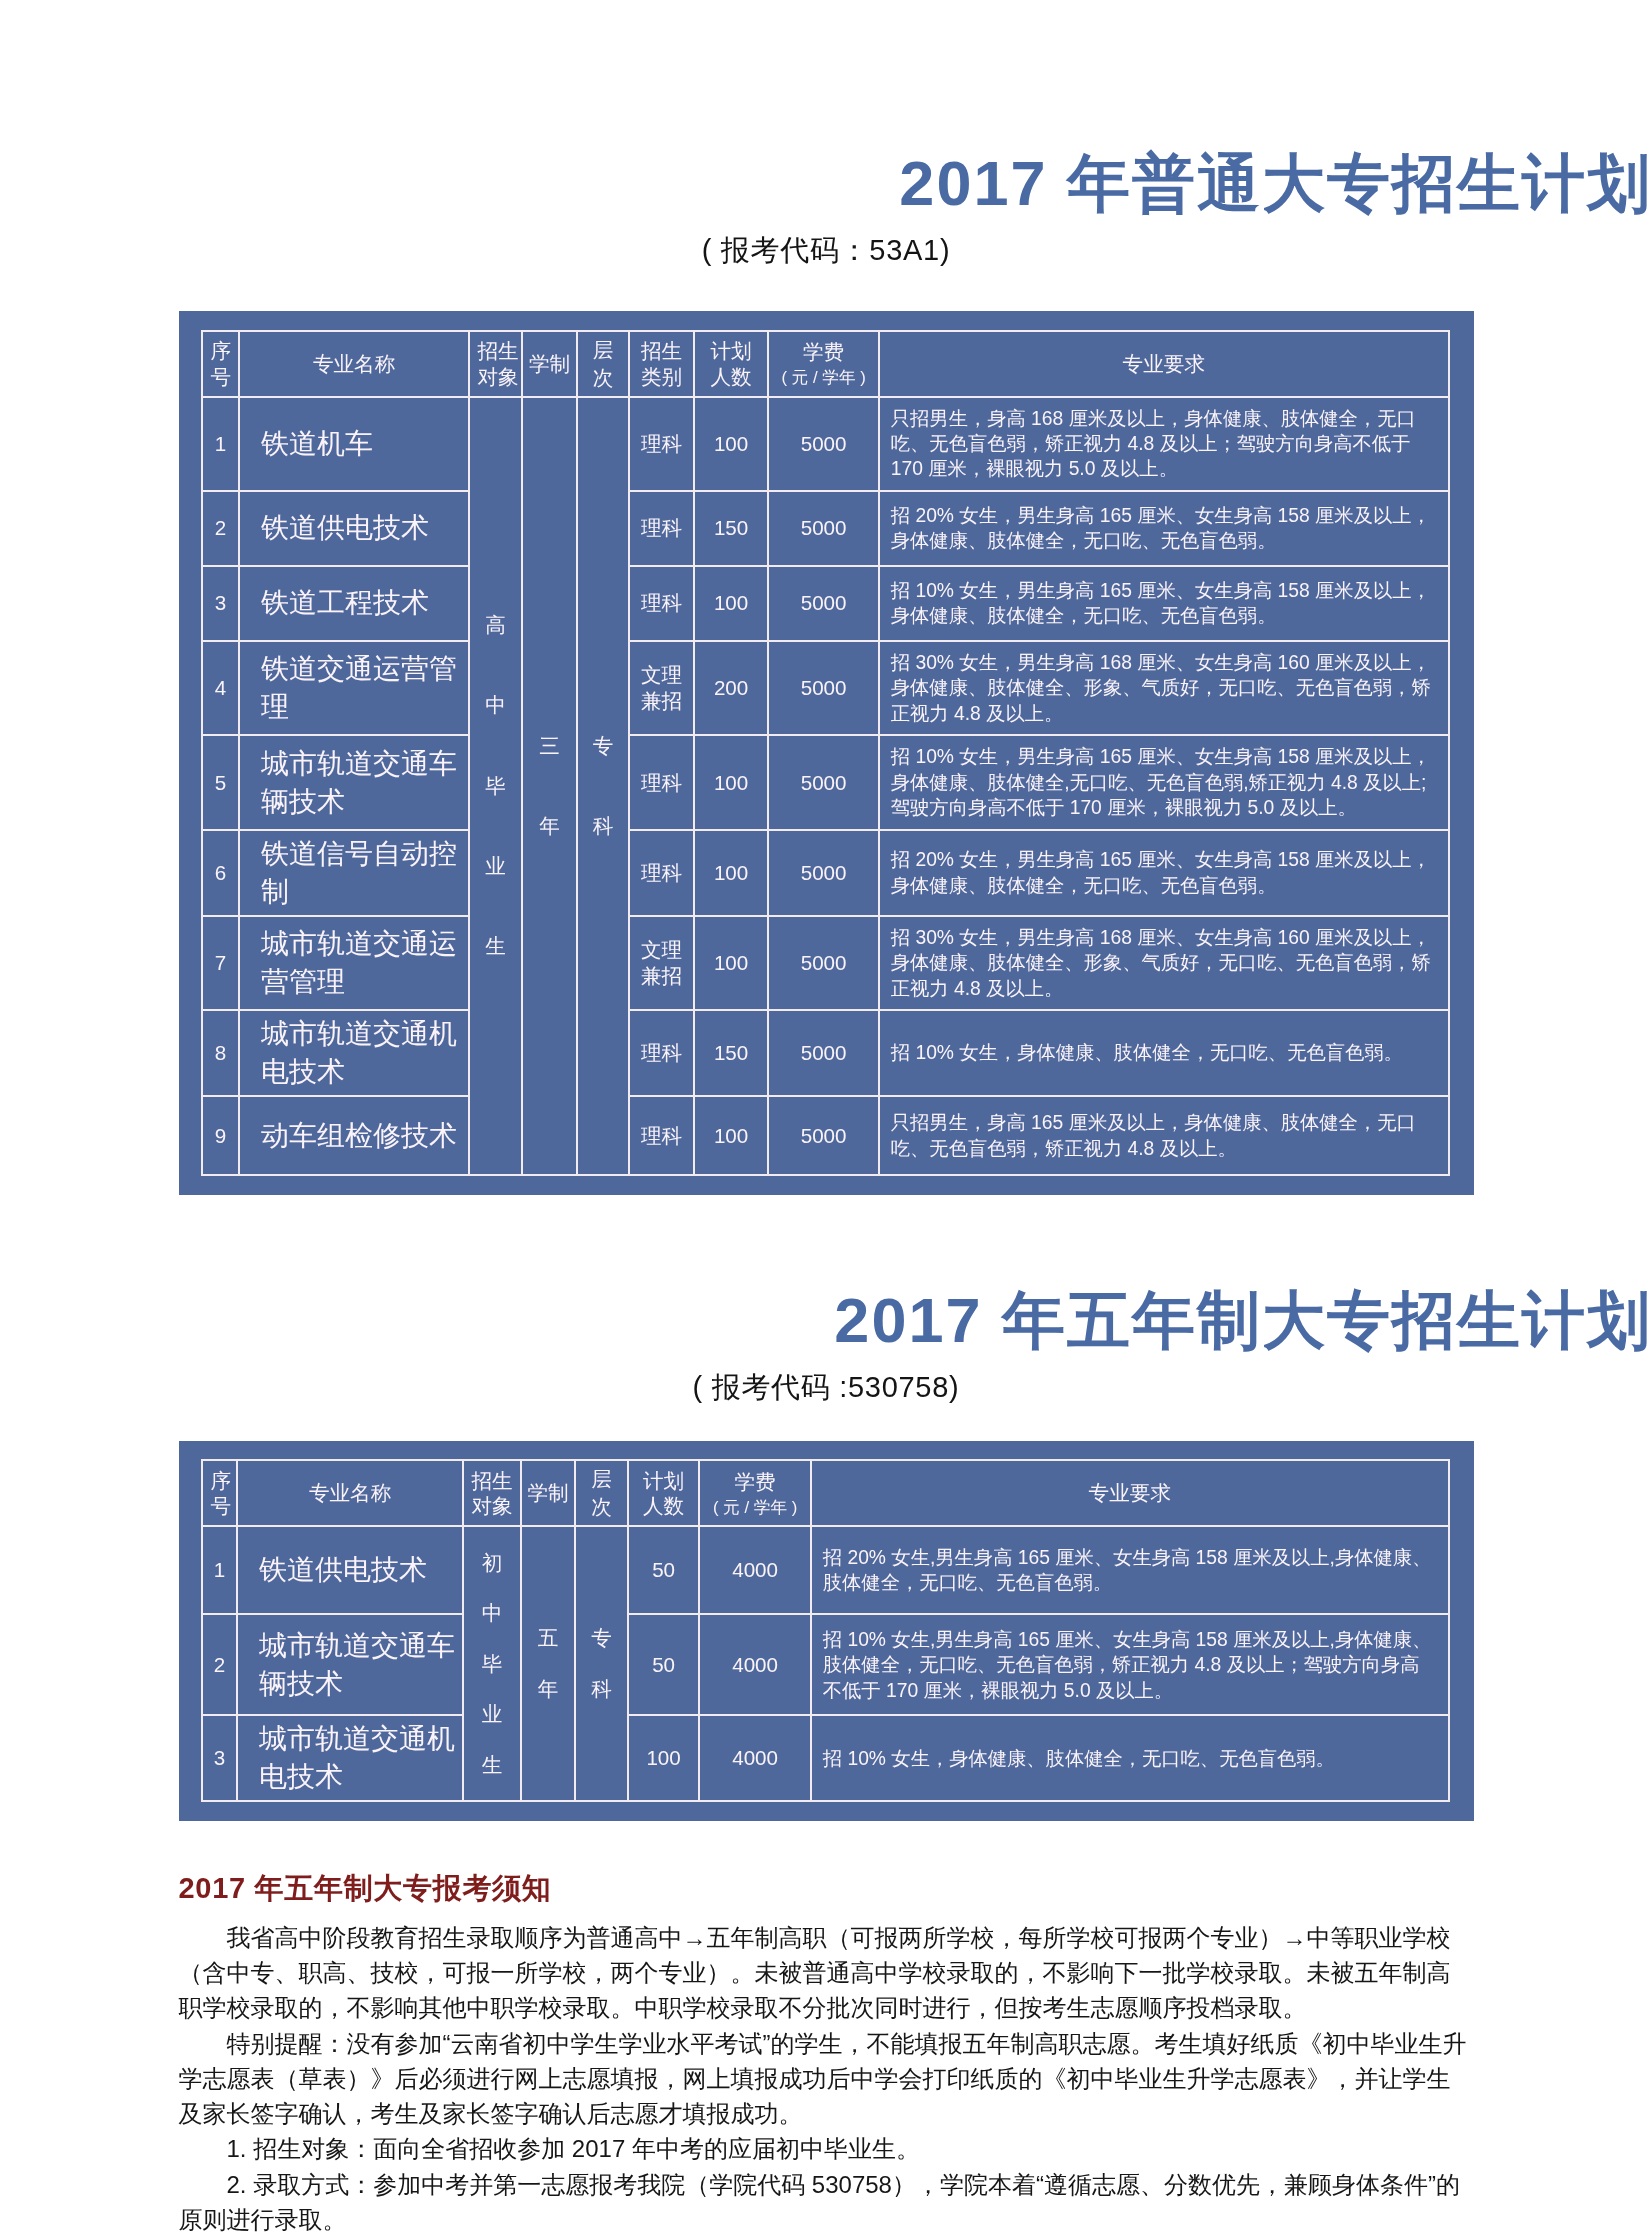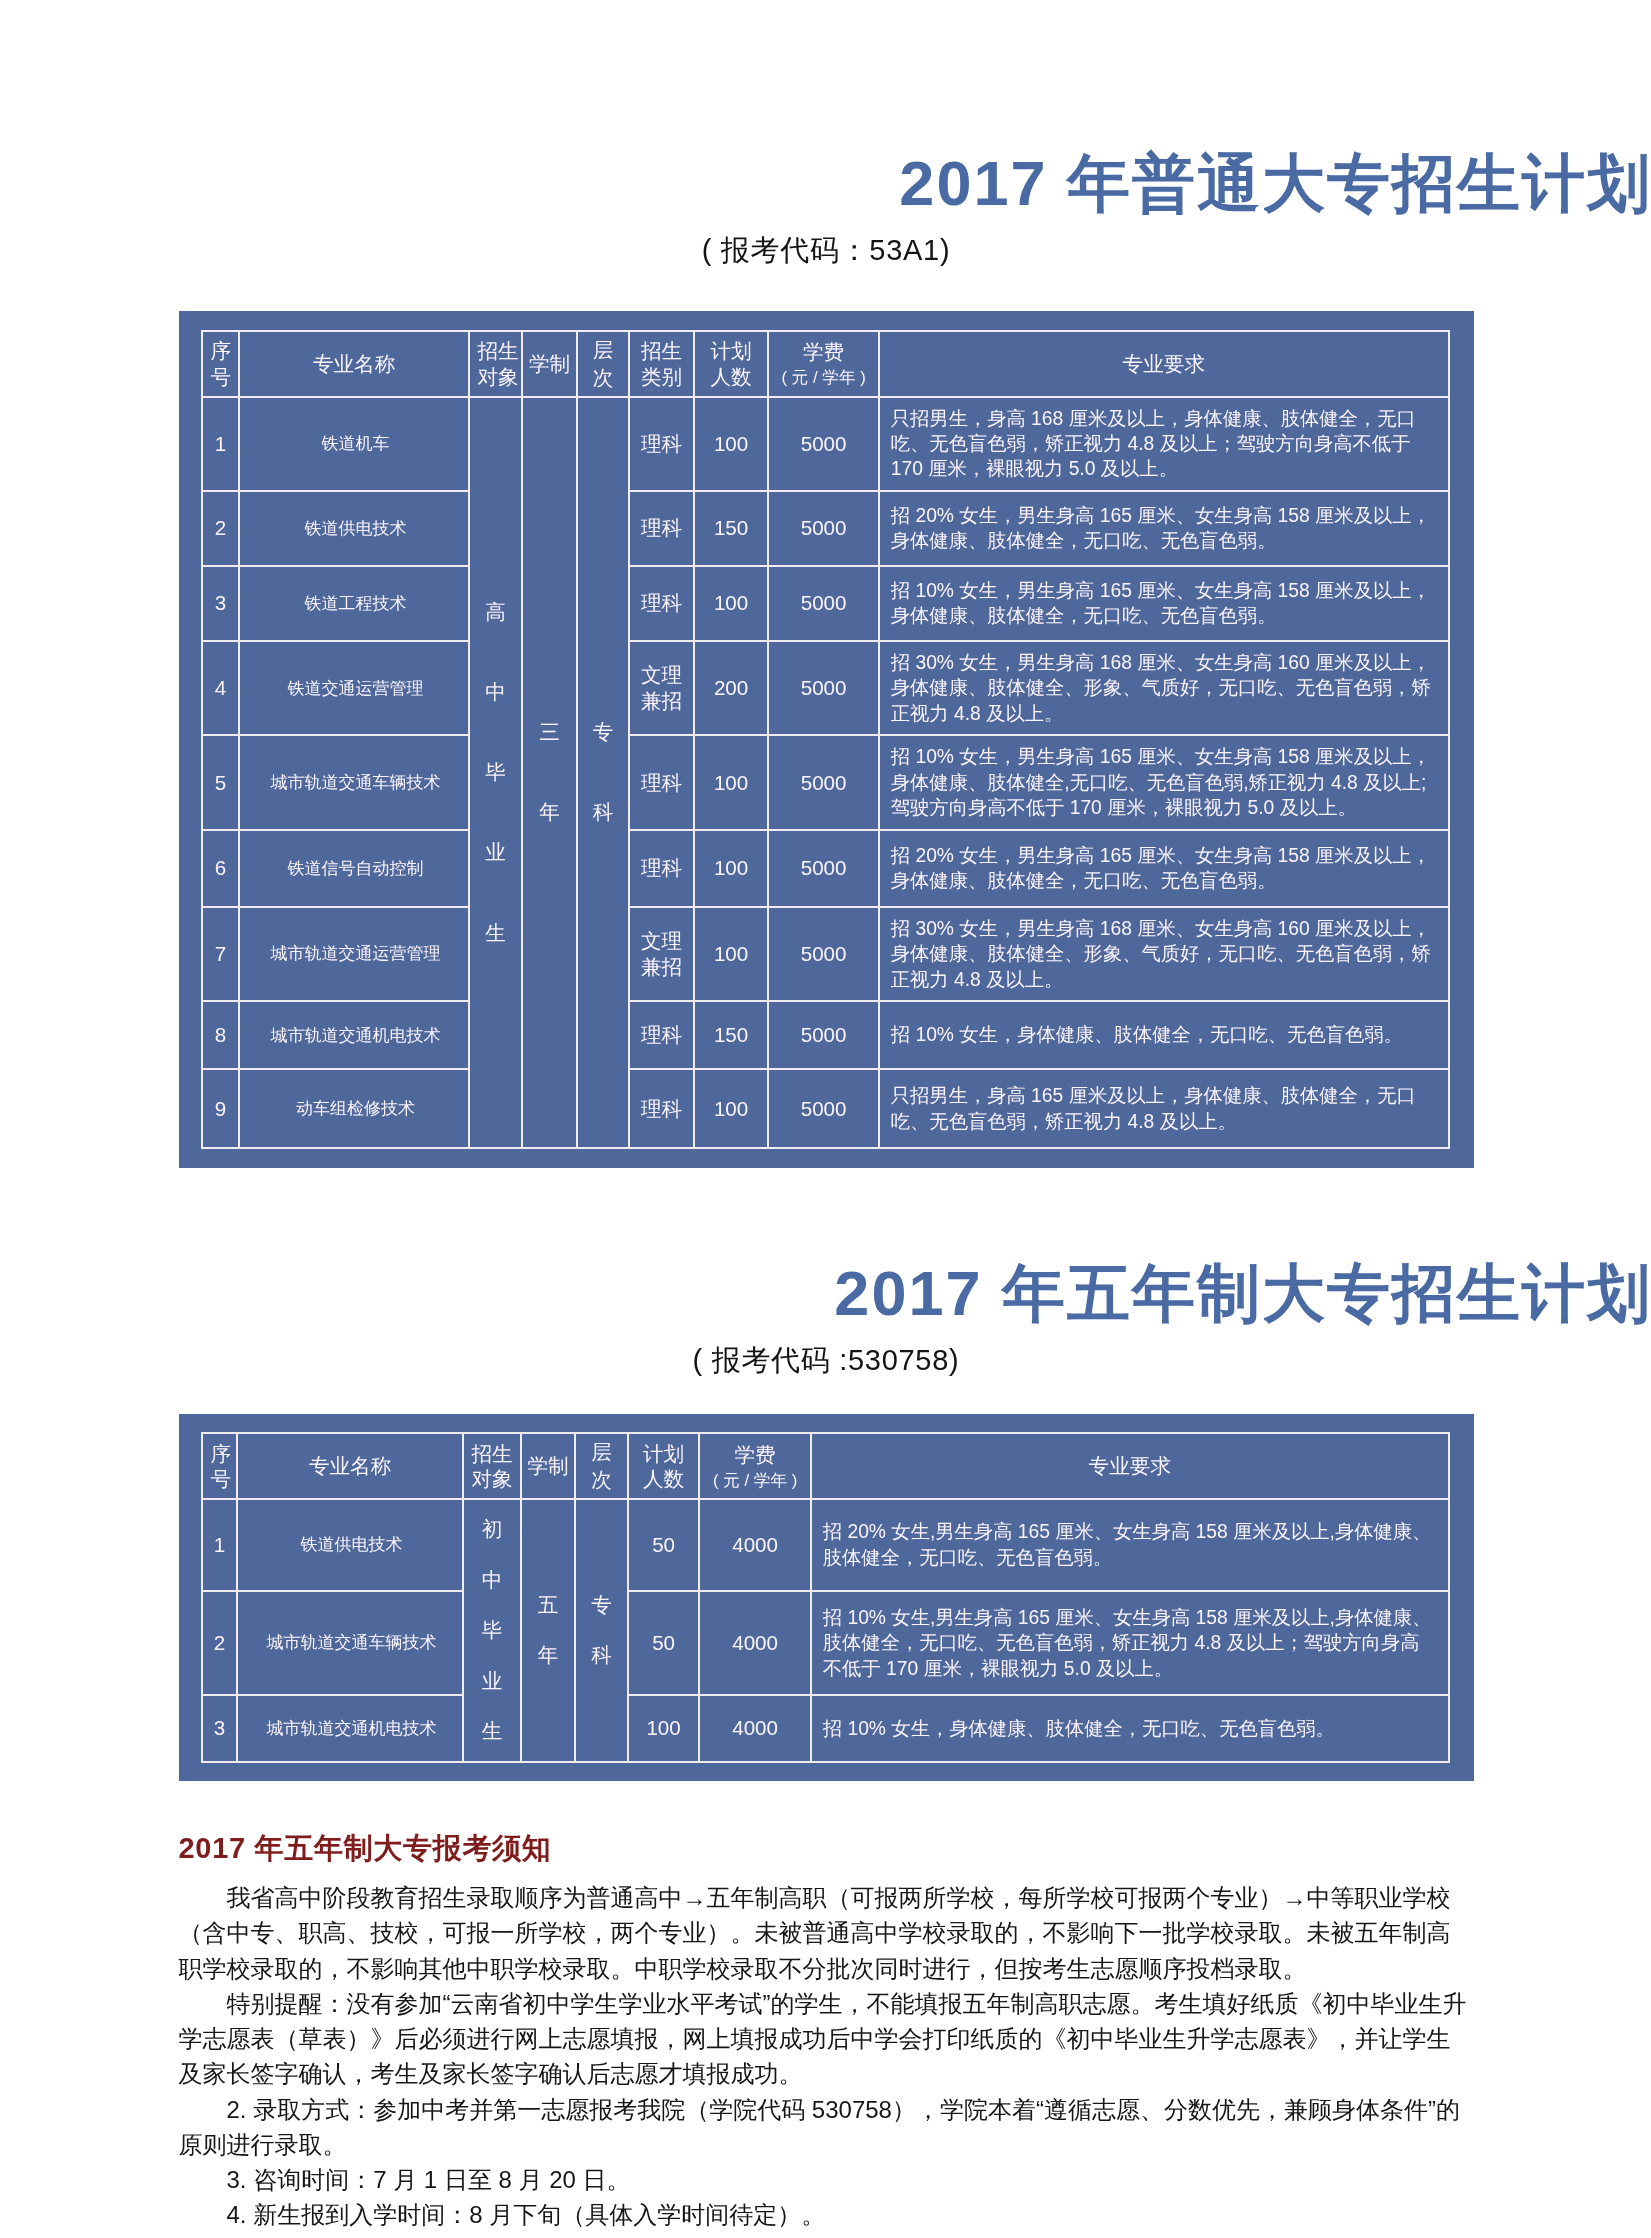--- a/index.html
+++ b/index.html
@@ -27,21 +27,21 @@
   }
   table.plan th, table.plan td{
     border:2.7px solid #f2ecf1;
     font-weight:400;
     font-size:20.6px;
     text-align:center;vertical-align:middle;
     padding:4px 5.3px;
     box-sizing:border-box;
     overflow:hidden;
   }
-  table.plan td.name{text-align:center;padding-left:8px;font-size:17px;}
+  table.plan td.name{text-align:left;padding-left:21px;font-size:28px;}
   table.plan td.req{
     text-align:left;padding:8px 10.7px;font-size:19.3px;line-height:1.32;margin-top:13px;
   }
   .wrap2{display:inline-block;width:2.2em;word-break:break-all;line-height:1.25;}
   .vert{display:inline-block;width:1.2em;word-break:break-all;}
   .vert.tall{line-height:3.9;}
   .vert.mid{line-height:2.45;}
   .fee-main{font-size:20.6px;line-height:1.25;}
   .fee-sub{font-size:16.7px;line-height:1.2;margin-top:3px;}
   .title-2{margin-top:92px;}
@@ -235,20 +235,21 @@
           <td class="req">招 10% 女生，身体健康、肢体健全，无口吃、无色盲色弱。</td>
         </tr>
       </tbody>
     </table>
   </div>
 
   <div class="notes">
     <h3 class="notes-heading">2017 年五年制大专报考须知</h3>
     <p>我省高中阶段教育招生录取顺序为普通高中→五年制高职（可报两所学校，每所学校可报两个专业）→中等职业学校（含中专、职高、技校，可报一所学校，两个专业）。未被普通高中学校录取的，不影响下一批学校录取。未被五年制高职学校录取的，不影响其他中职学校录取。中职学校录取不分批次同时进行，但按考生志愿顺序投档录取。</p>
     <p>特别提醒：没有参加“云南省初中学生学业水平考试”的学生，不能填报五年制高职志愿。考生填好纸质《初中毕业生升学志愿表（草表）》后必须进行网上志愿填报，网上填报成功后中学会打印纸质的《初中毕业生升学志愿表》，并让学生及家长签字确认，考生及家长签字确认后志愿才填报成功。</p>
+    <p>1. 招生对象：面向全省招收参加 2017 年中考的应届初中毕业生。</p>
     <p>2. 录取方式：参加中考并第一志愿报考我院（学院代码 530758），学院本着“遵循志愿、分数优先，兼顾身体条件”的原则进行录取。</p>
     <p>3. 咨询时间：7 月 1 日至 8 月 20 日。</p>
     <p>4. 新生报到入学时间：8 月下旬（具体入学时间待定）。</p>
 
   </div>
 
 </div>
 
 
 </body></html>

